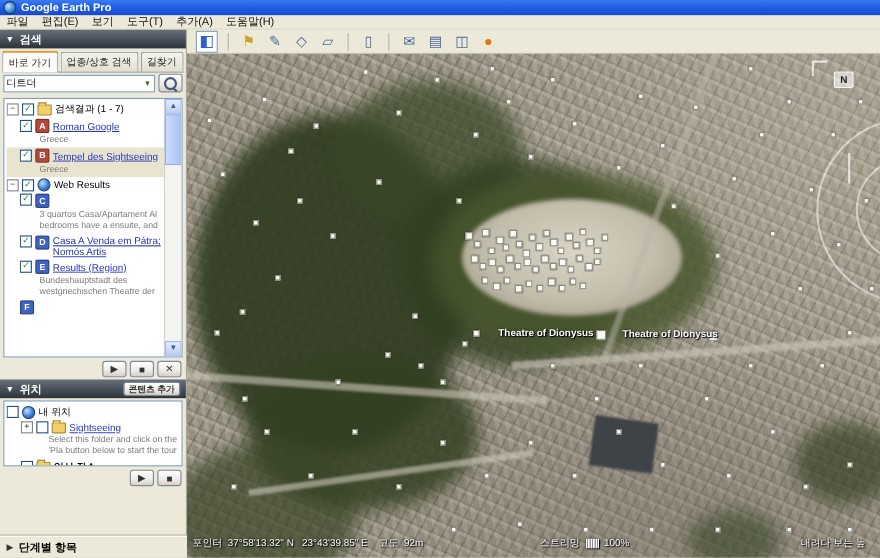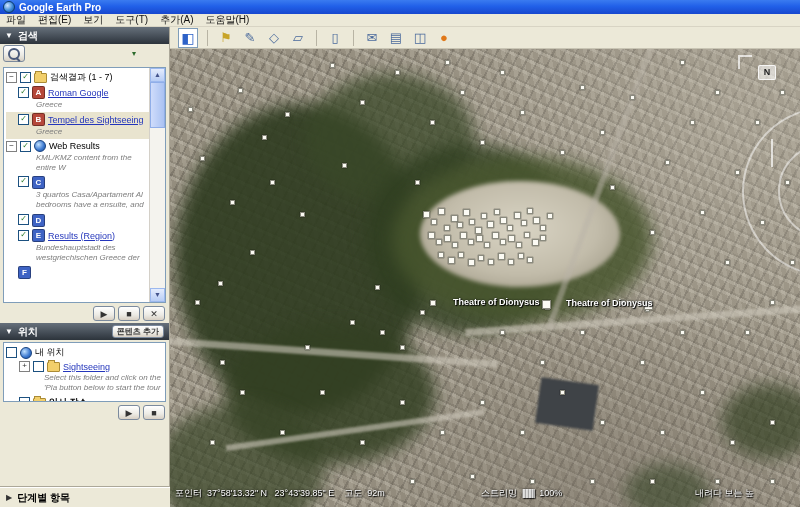--- a/index.html
+++ b/index.html
@@ -30,21 +30,21 @@
   .searchrow input{flex:1;height:14px;font-size:9px;border:1px solid #7f9db9;padding:0 12px 0 2px;font-family:inherit;}
   .combo-arr{position:absolute;right:30px;width:10px;height:12px;font-size:8px;color:#2c6b2c;text-align:center;line-height:12px;}
   .xpbtn{background:linear-gradient(#ffffff,#ecebe5 60%,#d8d0c4);border:1px solid #7b8a9d;border-radius:3px;
     font-size:9px;display:inline-flex;align-items:center;justify-content:center;color:#333;box-sizing:border-box;}
   .mag{width:8px;height:8px;border:2px solid #4a5a7a;border-radius:50%;position:relative;}
   .mag::after{content:"";position:absolute;width:2px;height:5px;background:#4a5a7a;left:7px;top:7px;transform:rotate(-45deg);}
   
   #results{position:relative;margin:4px 3px 0 3px;height:234px;background:#fff;border:1px solid #7f9db9;overflow:hidden;font-size:9px;}
   #resinner{position:absolute;left:2px;top:2px;right:16px;}
   .trow{display:flex;align-items:center;gap:3px;padding:1px 0;white-space:nowrap;overflow:hidden;}
-  .tdesc{color:#7d7d7d;font-size:8px;padding:0 0 2px 30px;line-height:10px;max-height:21px;overflow:hidden;font-style:italic;}
+  .tdesc{color:#7d7d7d;font-size:8px;padding:0 0 2px 30px;line-height:10px;max-height:21px;overflow:hidden;}
   .lnk{color:#2436bb;text-decoration:underline;overflow:hidden;text-overflow:clip;}
   .cbx{width:9px;height:9px;border:1px solid #1c5180;background:#fff;font-size:8px;line-height:8px;text-align:center;color:#2a7a2a;flex:none;}
   .exp{width:9px;height:9px;border:1px solid #808080;background:#fff;font-size:8px;line-height:7px;text-align:center;color:#333;flex:none;}
   .badge{width:11px;height:11px;border-radius:2px;color:#fff;font-size:8px;font-weight:bold;
     display:inline-flex;align-items:center;justify-content:center;flex:none;border:1px solid rgba(0,0,0,.35);}
   .badge.red{background:var(--badge-red);} .badge.blue{background:var(--badge-blue);}
   .folder{width:11px;height:8px;background:#f2cf6b;border:1px solid #ab8b35;border-radius:1px;position:relative;flex:none;}
   .folder::before{content:"";position:absolute;left:0;top:-3px;width:5px;height:2px;background:#f2cf6b;border:1px solid #ab8b35;border-bottom:none;}
   .globe-sm{width:10px;height:10px;border-radius:50%;flex:none;
     background:radial-gradient(circle at 35% 35%,#bfe0ff,#3a77cf 60%,#1c4a91);border:1px solid #14407e;}
@@ -103,21 +103,21 @@
   #compassN{position:absolute;left:588px;top:16px;width:16px;height:13px;background:rgba(255,255,255,.55);
     border:1px solid rgba(255,255,255,.8);border-radius:2px;font-size:9px;font-weight:bold;color:#222;text-align:center;line-height:12px;}
   .navring{position:absolute;border:2px solid rgba(255,255,255,.5);border-radius:50%;}
   .nr1{left:572px;top:58px;width:165px;height:165px;}
   .nr2{left:608px;top:94px;width:92px;height:92px;}
   #navtick{position:absolute;left:601px;top:90px;width:2px;height:28px;background:rgba(255,255,255,.7);}
   #navbracket{position:absolute;left:568px;top:6px;width:12px;height:12px;border:2px solid rgba(255,255,255,.7);border-right:none;border-bottom:none;}
   
   #status{position:absolute;left:0;bottom:8px;width:100%;height:12px;font-size:9px;color:#fff;
     text-shadow:1px 1px 1px #000,0 0 2px #000;white-space:nowrap;}
-  #status .sL{position:absolute;left:5px;} #status .sM{position:absolute;left:311px;text-align:right;} #status .sR{position:absolute;left:525px;}
+  #status .sL{position:absolute;left:5px;} #status .sM{position:absolute;left:321px;text-align:right;} #status .sR{position:absolute;left:558px;}
   .bars{letter-spacing:-1px;font-weight:bold;}
 </style>
 </head>
 <body>
 
 <div id="titlebar">
   <span class="app-ico"></span>
   <span>Google Earth Pro</span>
 </div>
 <div id="menubar">
@@ -127,21 +127,27 @@
   <span>도구(T)</span>
   <span>추가(A)</span>
   <span>도움말(H)</span>
 </div>
 
 <div id="sidebar">
   <div class="phead">
     <span class="tri">▼</span>
     <span>검색</span>
   </div>
+  <div id="tabs">
+    <span class="tab active">바로 가기</span>
+    <span class="tab">업종/상호 검색</span>
+    <span class="tab">길찾기</span>
+  </div>
   <div class="searchrow" style="position:relative;">
+    <input type="text" value="디트더" style="">
     <span class="combo-arr">▾</span>
     <span class="xpbtn" style="width:22px;height:17px;">
       <span class="mag"></span>
     </span>
   </div>
 
   <div id="results">
     <div id="resinner">
       <div class="trow">
         <span class="exp">−</span>
@@ -162,36 +168,36 @@
           <span class="lnk">Tempel des Sightseeing</span>
         </div>
         <div class="tdesc">Greece</div>
       </div>
       <div class="trow">
         <span class="exp">−</span>
         <span class="cbx">✓</span>
         <span class="globe-sm"></span>
         <span>Web Results</span>
       </div>
-      <div class="tdesc">KML/KMZ content from the entire W</div>
       <div class="trow indent1" style="align-items:flex-start;">
         <span class="cbx">✓</span>
         <span class="badge blue">C</span>
       </div>
       <div class="tdesc">3 quartos Casa/Apartament Al bedrooms have a ensuite, and m</div>
       <div class="trow indent1" style="align-items:flex-start;">
         <span class="cbx">✓</span>
         <span class="badge blue">D</span>
+        <span class="lnk" style="white-space:normal;line-height:10px;">Casa A Venda em Pátra; Nomós Artis</span>
       </div>
       <div class="trow indent1">
         <span class="cbx">✓</span>
         <span class="badge blue">E</span>
         <span class="lnk">Results (Region)</span>
       </div>
-      <div class="tdesc">Bundeshauptstadt des westgriechischen Greece der</div>
+      <div class="tdesc">Bundeshauptstadt des westgriechischen Theatre der</div>
       <div class="trow indent1">
 
         <span class="badge blue">F</span>
 
       </div>
 
     </div>
     <div class="sbar">
       <span class="sbtn" style="top:0;">▲</span>
       <span class="sthumb"></span>

